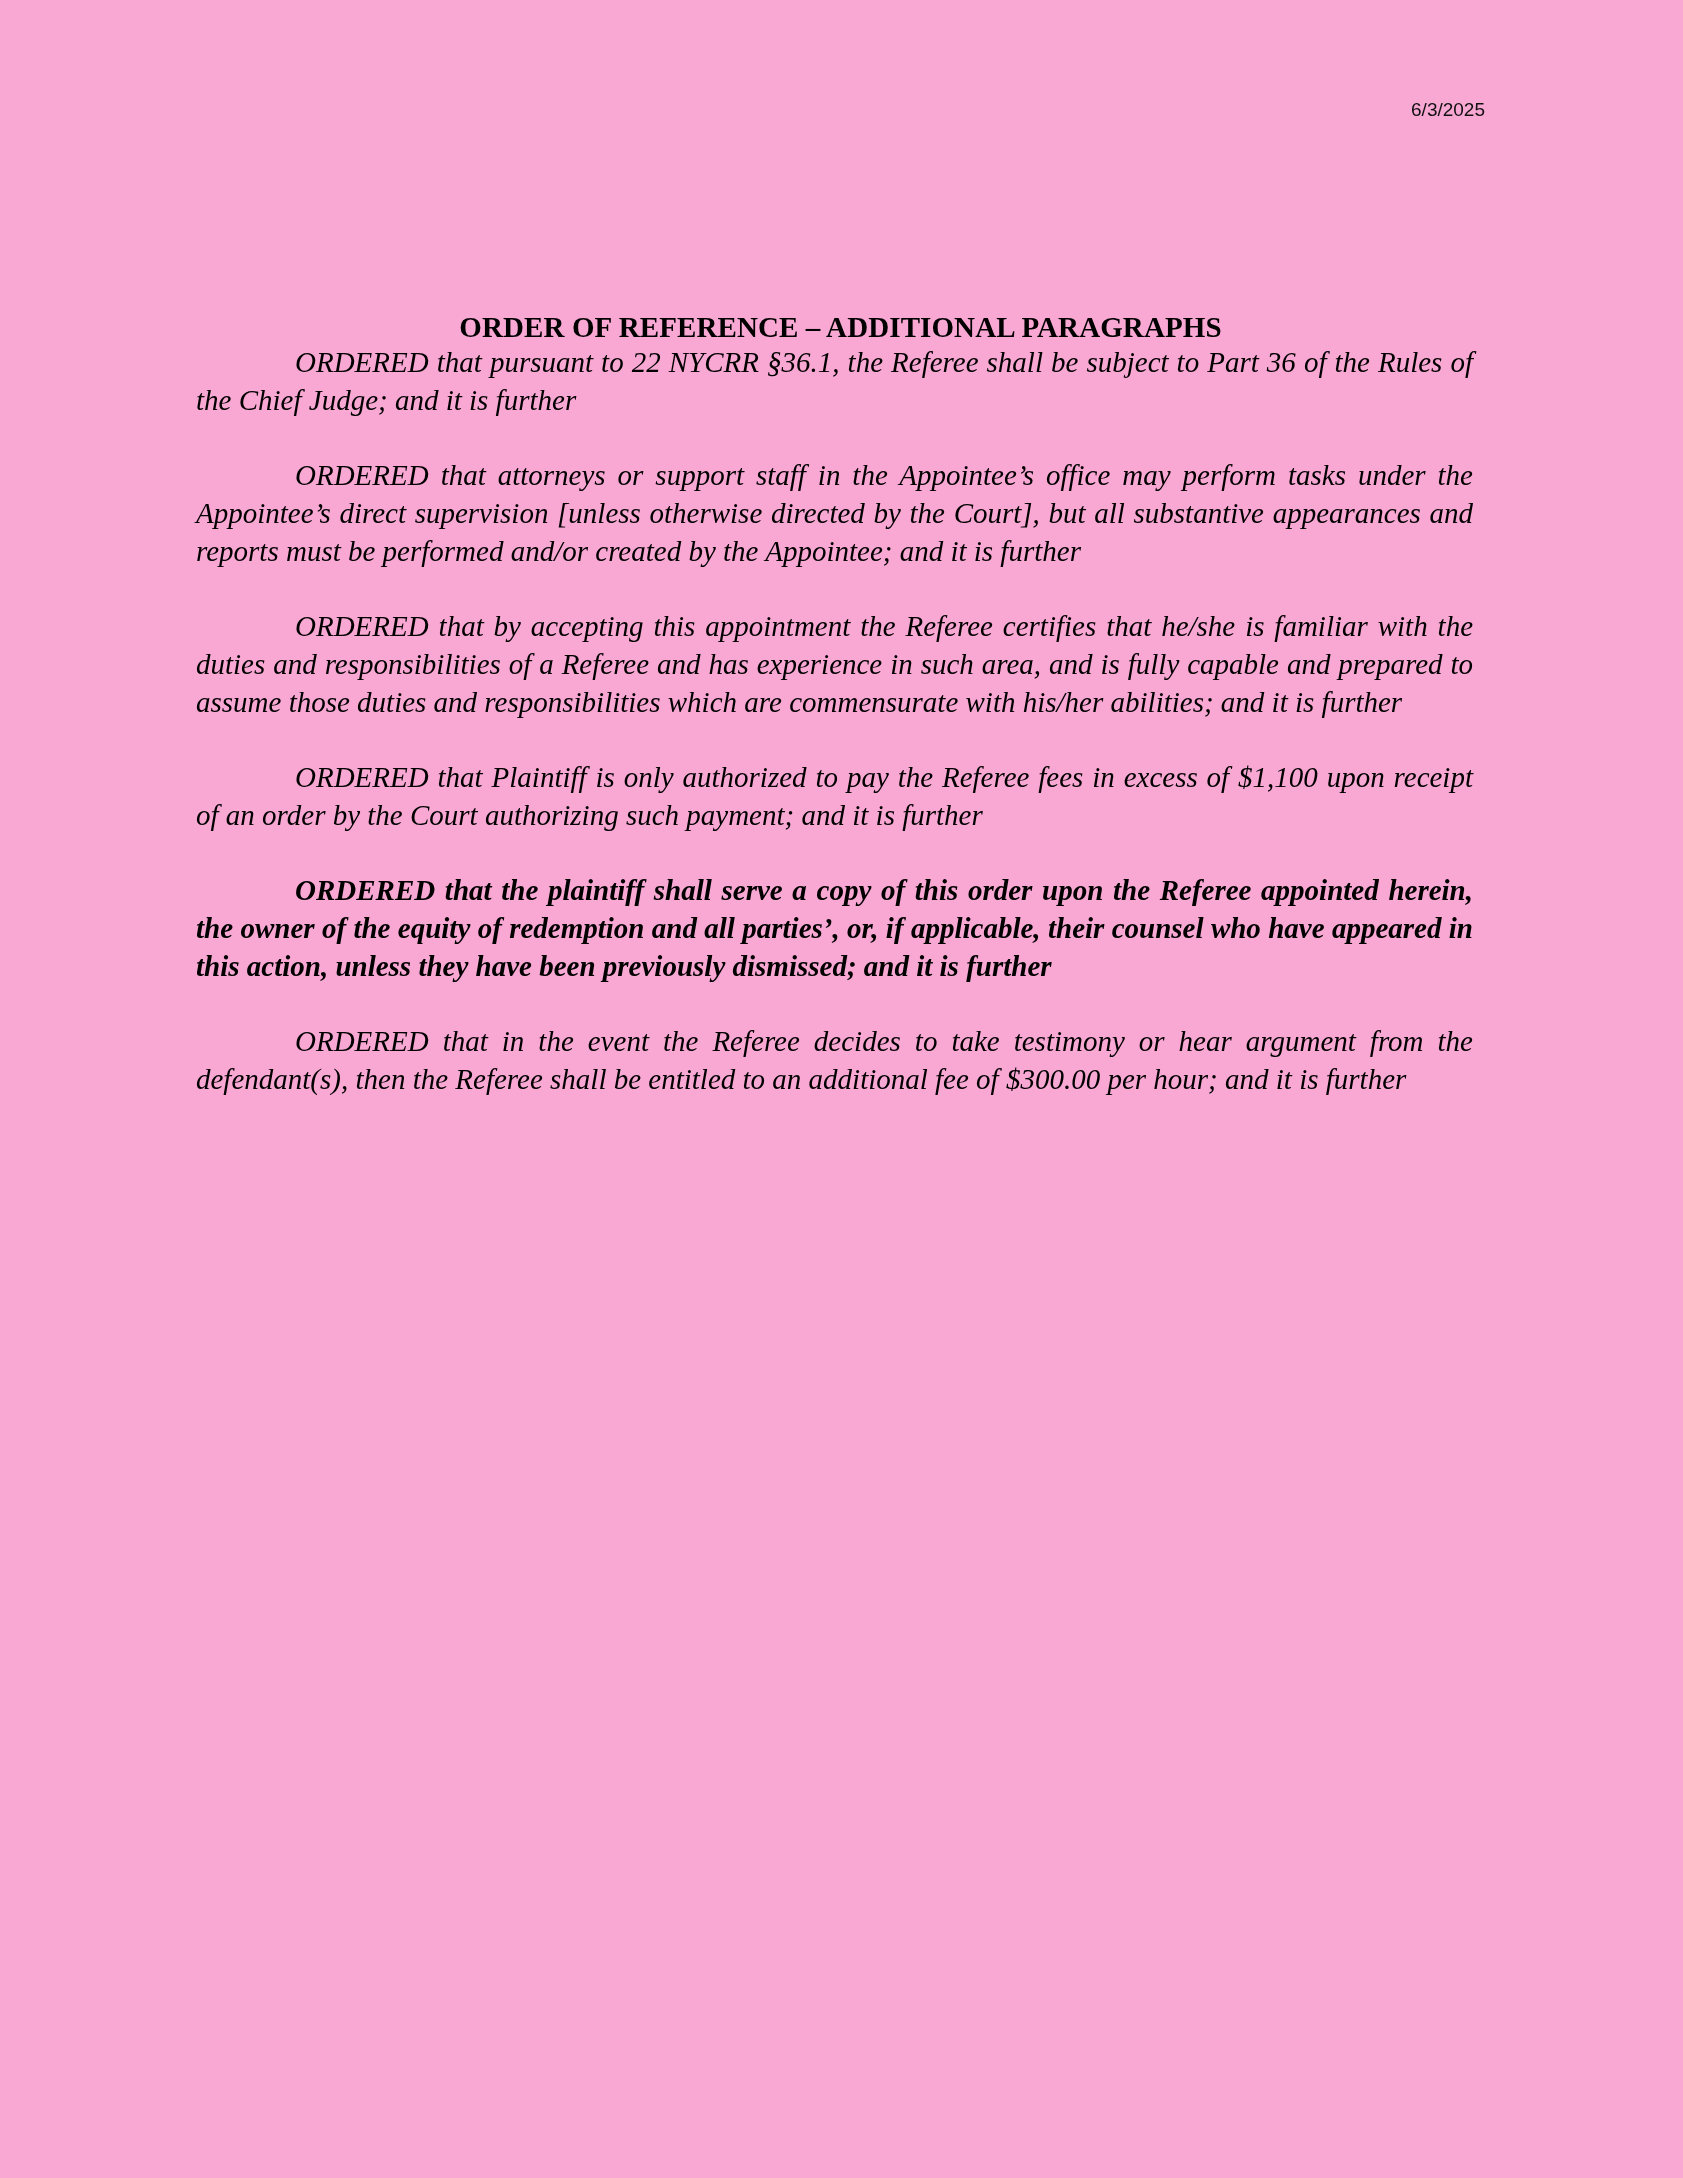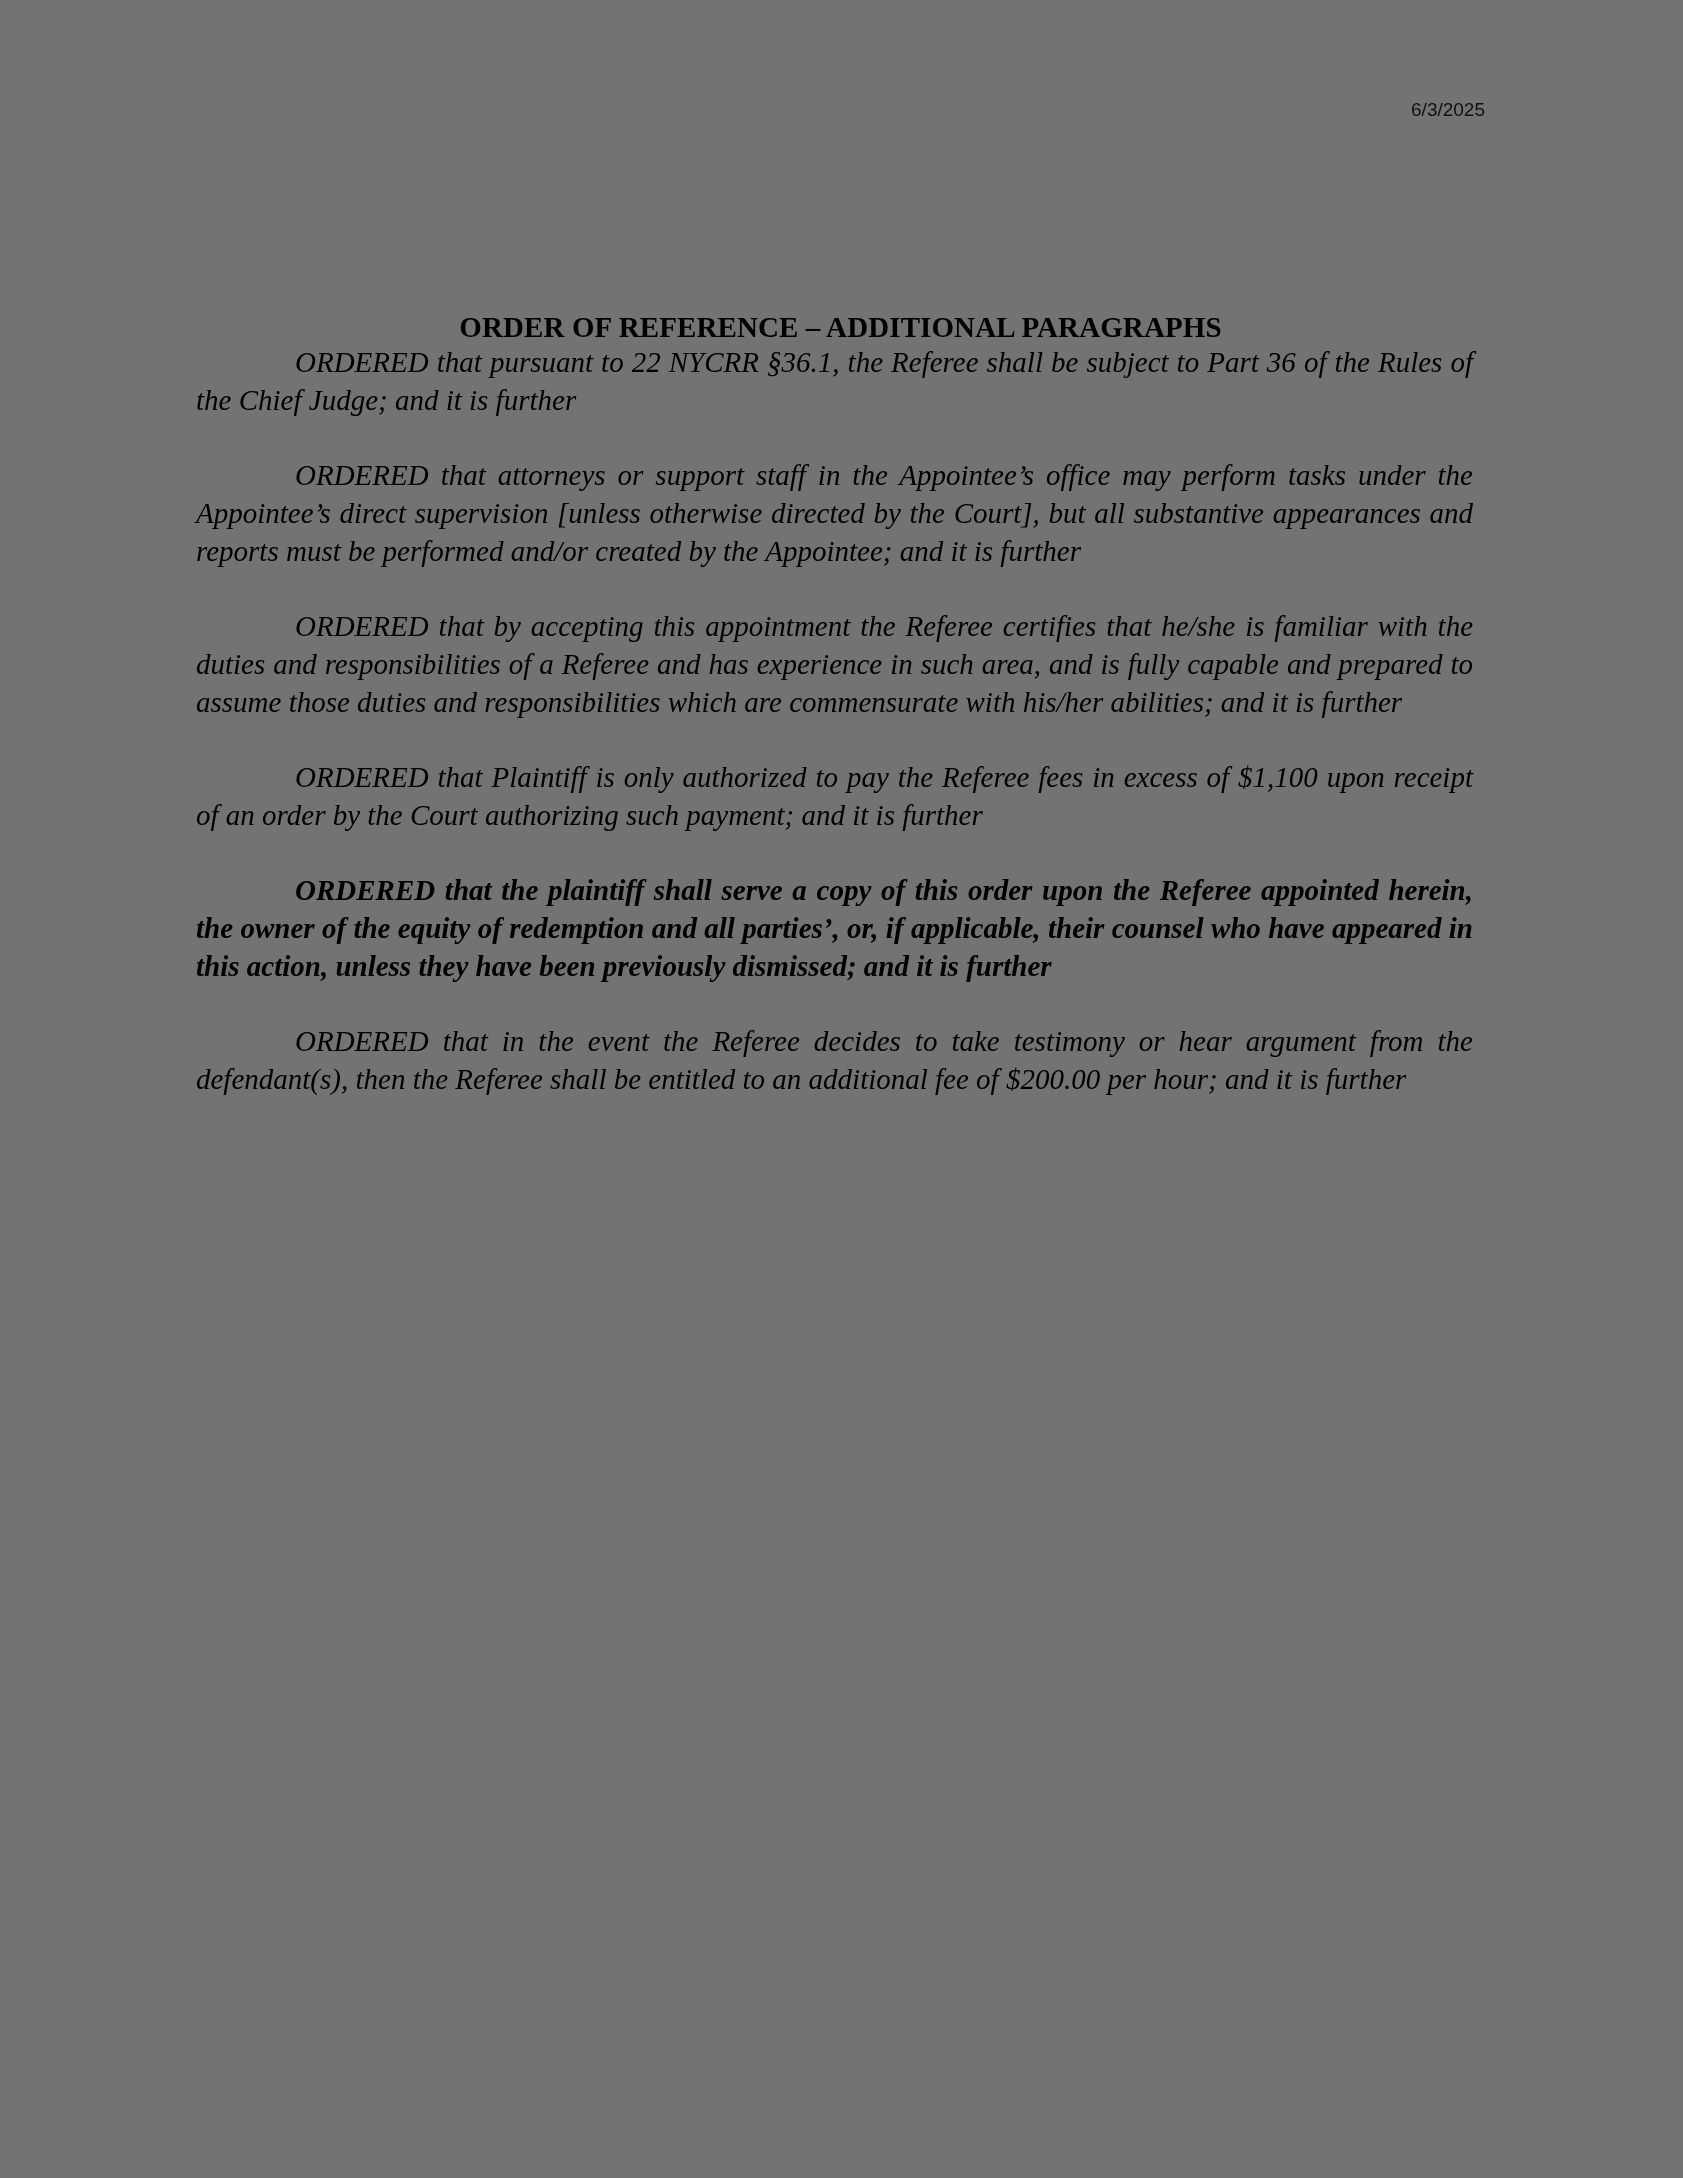--- a/index.html
+++ b/index.html
@@ -12,21 +12,21 @@
       height: 2178px;
       position: relative;
       overflow: hidden;
       color: #000000;
     }
     .page {
       position: absolute;
       left: 0; top: 0;
       width: 1683px;
       height: 2178px;
-      background: #737373;
+      background: #f9a8d4;
     }
     .date {
       position: absolute;
       top: 99px;
       right: 198px;
       font-family: "Liberation Sans", sans-serif;
       font-size: 19px;
       color: #111;
     }
     .title {
@@ -72,17 +72,17 @@
   <div class="date">6/3/2025</div>
 
   <div class="title">ORDER OF REFERENCE – ADDITIONAL PARAGRAPHS</div>
 
   <div class="body">
     <p class="para">ORDERED that pursuant to 22 NYCRR §36.1, the Referee shall be subject to Part 36 of the Rules of the Chief Judge; and it is further</p>
     <p class="para">ORDERED that attorneys or support staff in the Appointee’s office may perform tasks under the Appointee’s direct supervision [unless otherwise directed by the Court], but all substantive appearances and reports must be performed and/or created by the Appointee; and it is further</p>
     <p class="para">ORDERED that by accepting this appointment the Referee certifies that he/she is familiar with the duties and responsibilities of a Referee and has experience in such area, and is fully capable and prepared to assume those duties and responsibilities which are commensurate with his/her abilities; and it is further</p>
     <p class="para">ORDERED that Plaintiff is only authorized to pay the Referee fees in excess of $1,100 upon receipt of an order by the Court authorizing such payment; and it is further</p>
     <p class="para bold">ORDERED that the plaintiff shall serve a copy of this order upon the Referee appointed herein, the owner of the equity of redemption and all parties’, or, if applicable, their counsel who have appeared in this action, unless they have been previously dismissed; and it is further</p>
-    <p class="para">ORDERED that in the event the Referee decides to take testimony or hear argument from the defendant(s), then the Referee shall be entitled to an additional fee of $200.00 per hour; and it is further</p>
+    <p class="para">ORDERED that in the event the Referee decides to take testimony or hear argument from the defendant(s), then the Referee shall be entitled to an additional fee of $300.00 per hour; and it is further</p>
   </div>
 
 </div>
 
 
 </body></html>

